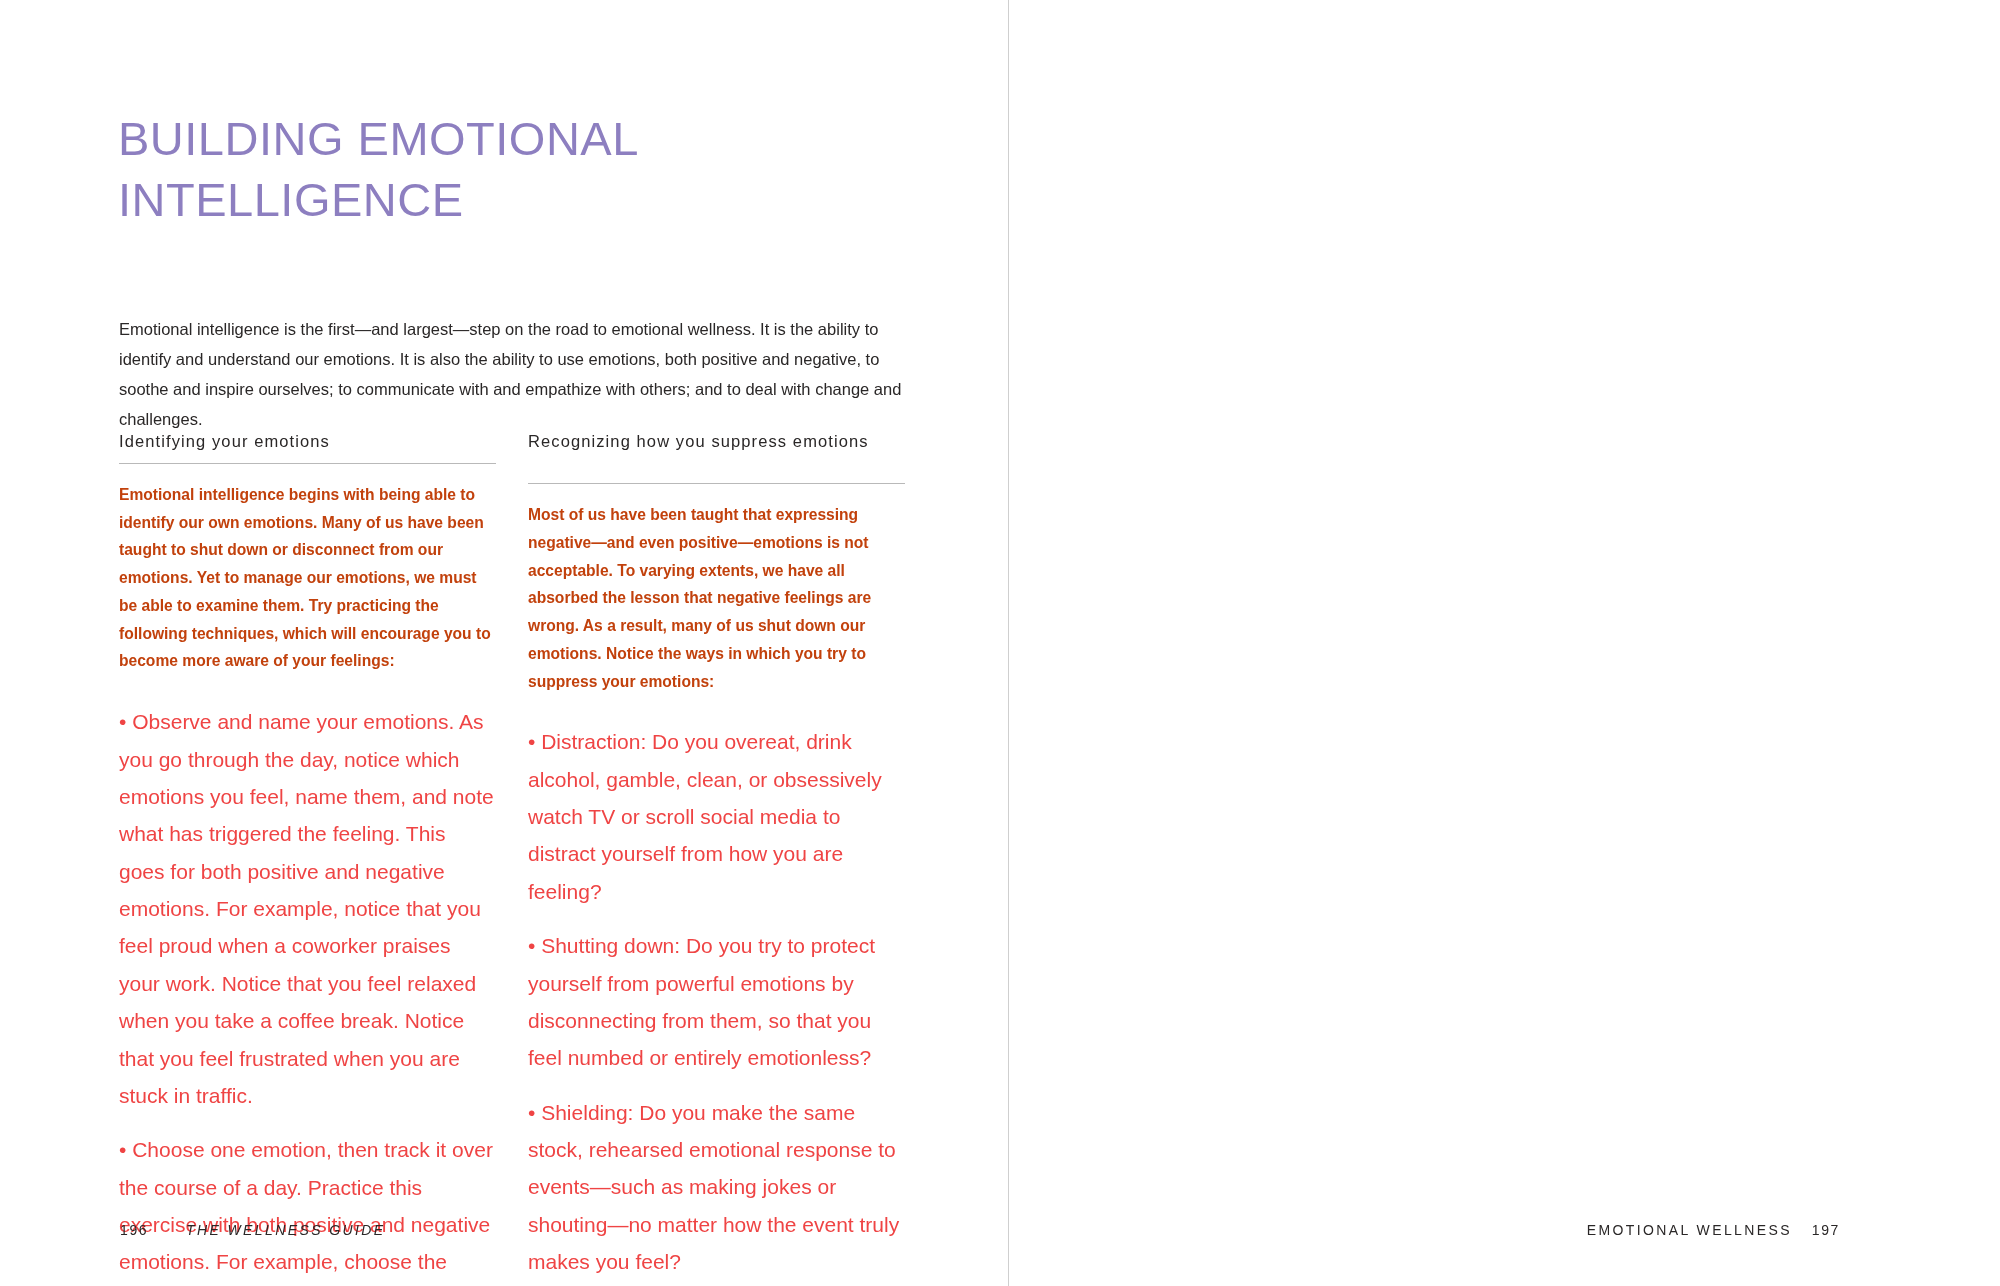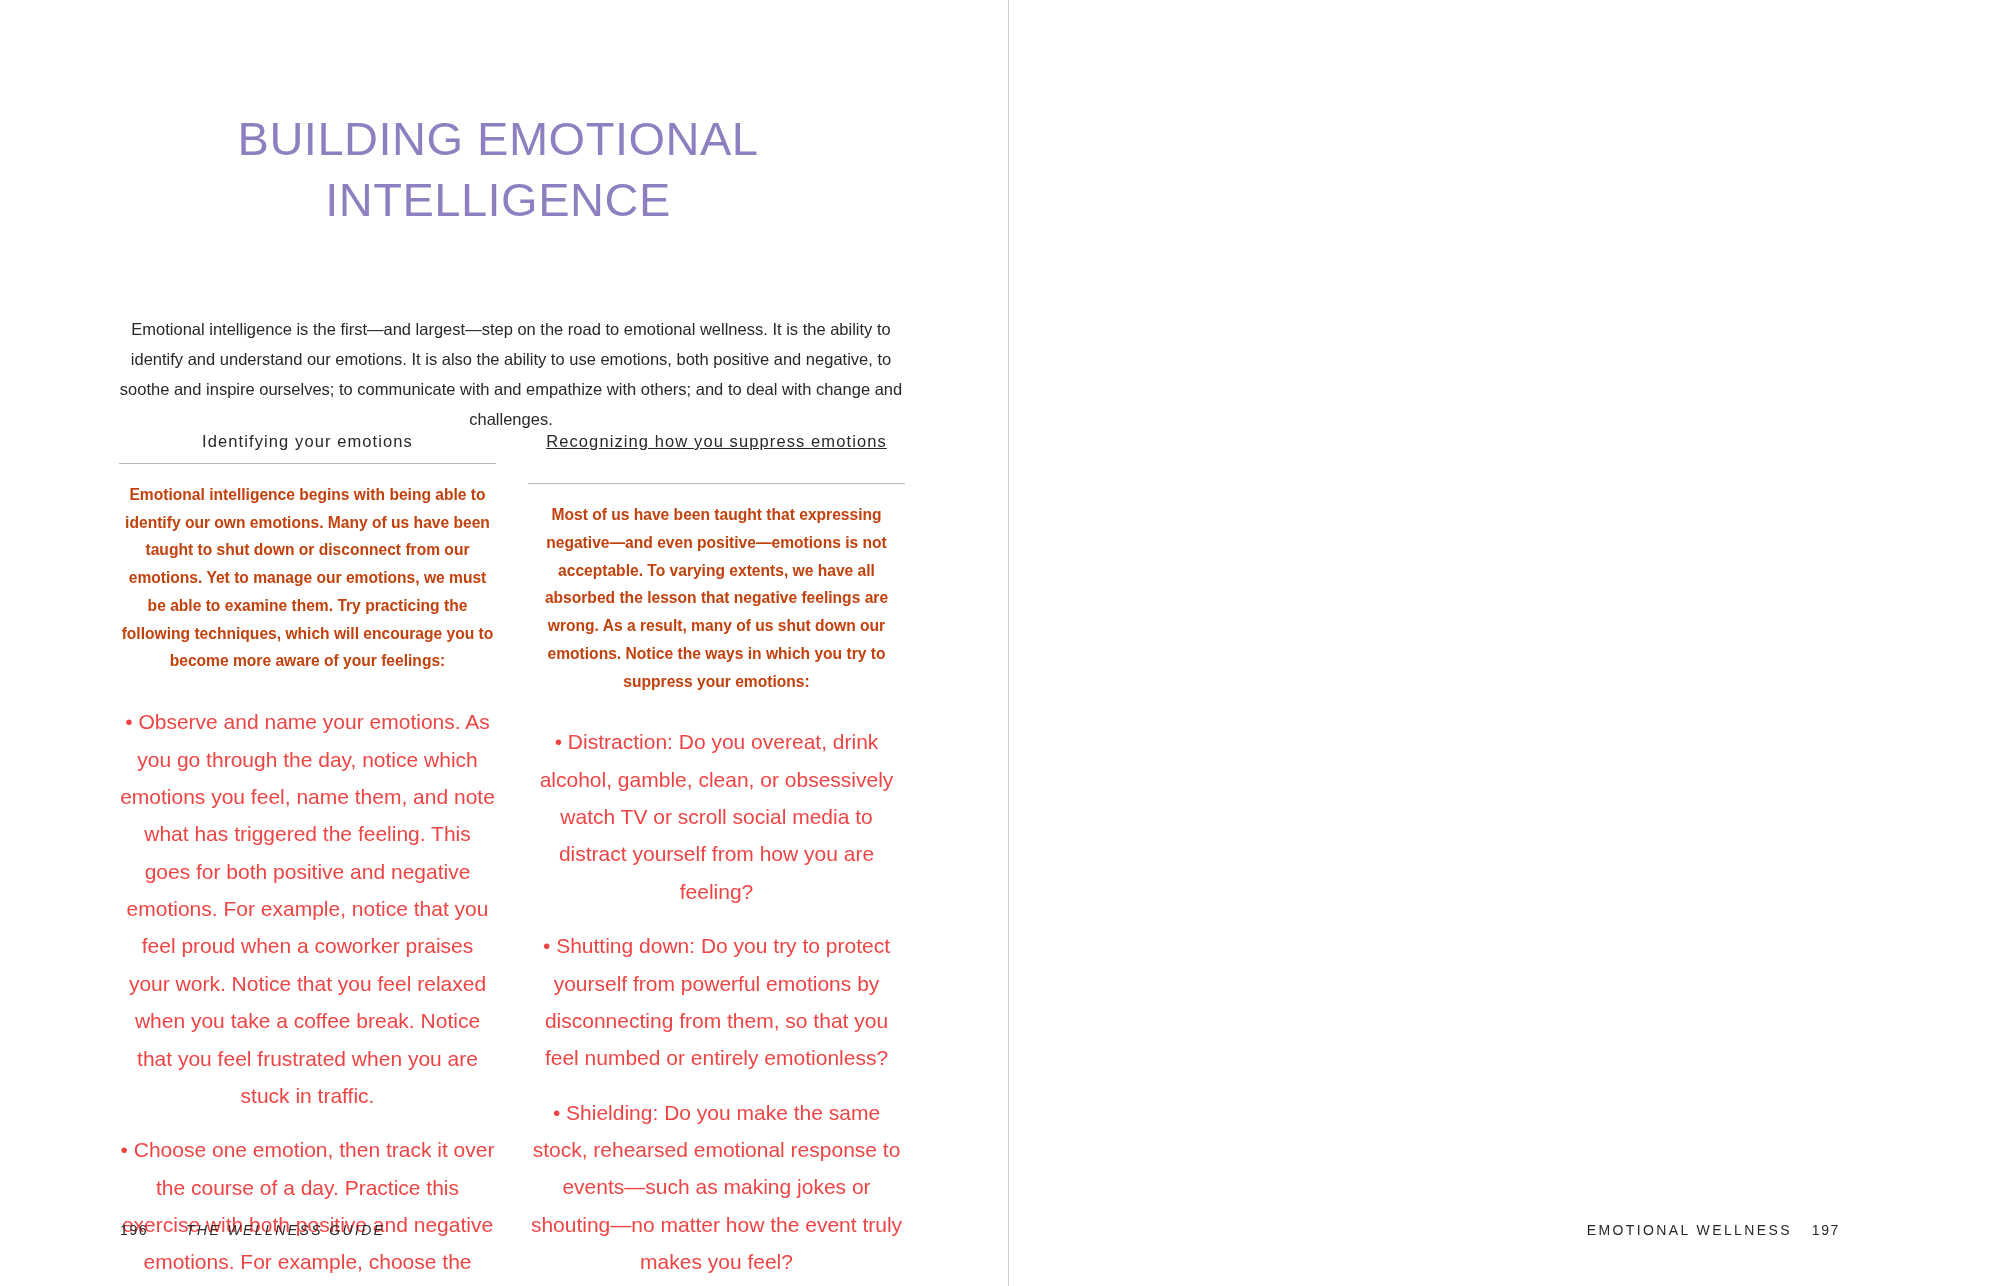--- a/index.html
+++ b/index.html
@@ -29,21 +29,20 @@
     background: #cfcfcf;
   }
   .page {
     position: relative;
     height: 1286px;
     box-sizing: border-box;
   }
   .page-left {
     width: 1008px;
     padding: 13px;
-    text-align: center;
   }
   .page-right {
     width: 1116px;
     padding: 0;
   }
 
   
   .chapter-title {
     position: absolute;
     left: 118px;
@@ -79,21 +78,20 @@
     font-size: 16.5px;
     letter-spacing: 1.1px;
     color: #2a2727;
     padding-bottom: 9px;
     border-bottom: 1px solid #b9b9b9;
     margin-bottom: 17px;
     line-height: 1.45;
   }
   .sec-head.two-line {
     min-height: 44px;
-    text-decoration: underline;
   }
   p.body {
     font-size: 15.6px;
     line-height: 1.78;
     margin: 0 0 28px 0;
     color: #c2410c;
     font-weight: bold;
   }
   p.bullet {
     font-size: 21px;

